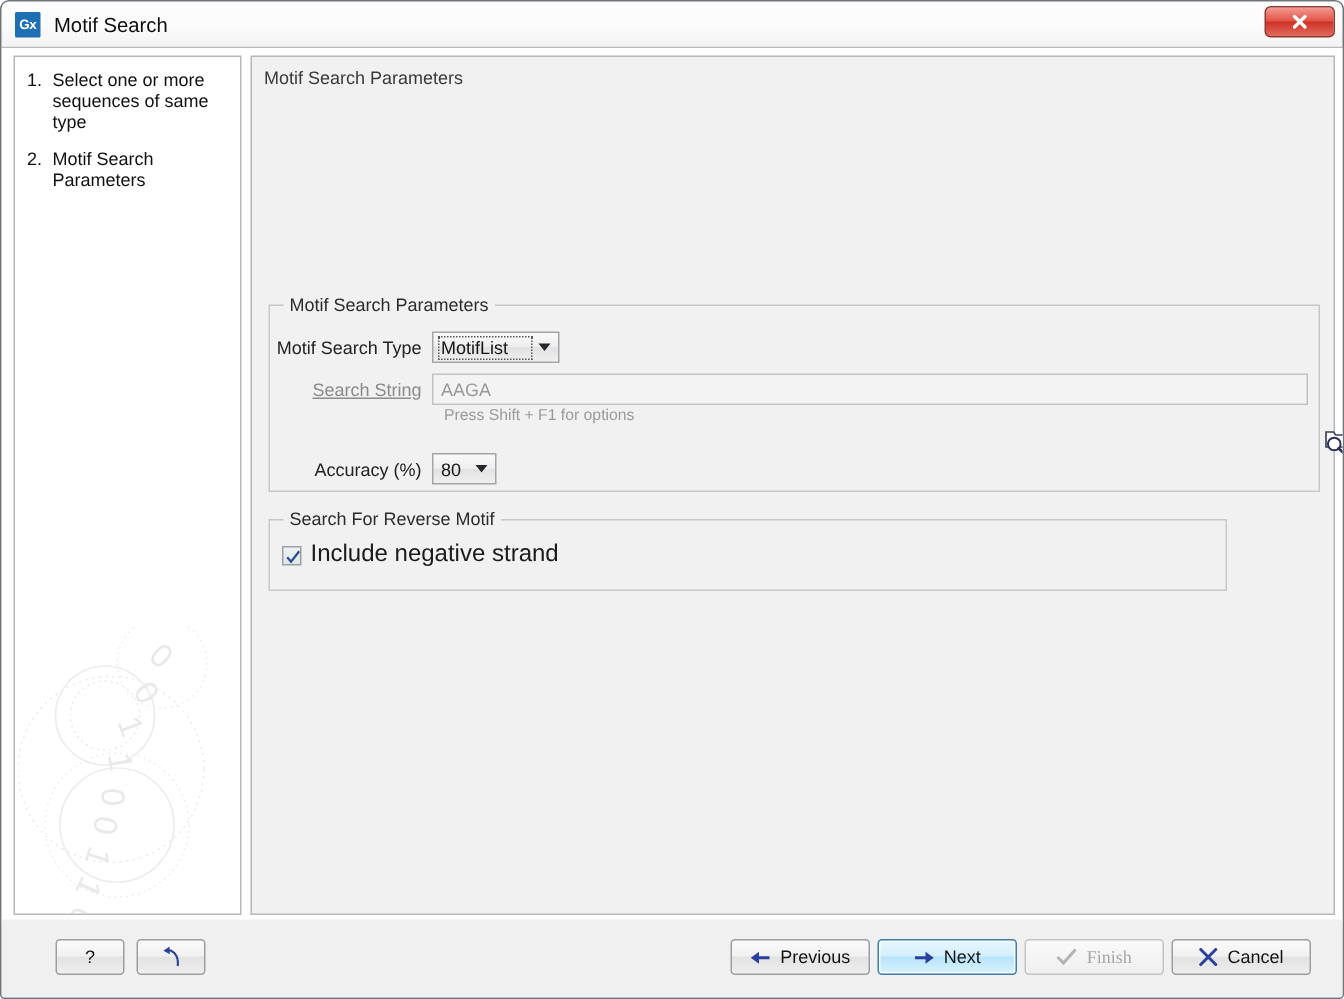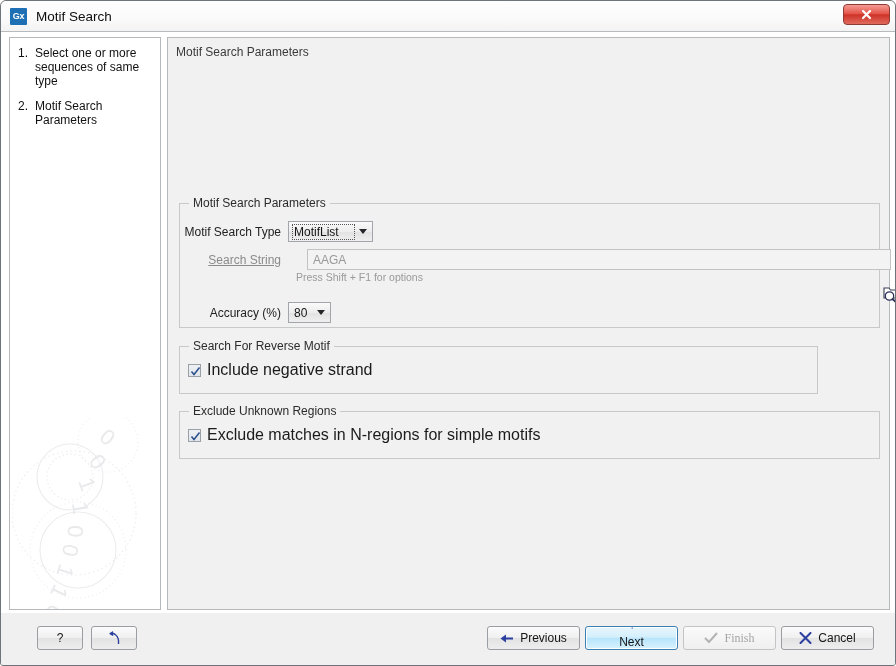--- a/index.html
+++ b/index.html
@@ -198,21 +198,20 @@
   
   .txtfield {
     height: 21px;
     border: 1px solid #c3c3c3;
     background: #f3f3f3;
     display: flex;
     align-items: center;
     padding: 0 5px;
     font-size: 12px;
     color: #999;
-    margin-left: 19px;
   }
   .txtfield.enabled {
     background: #ffffff;
     border: 1px solid #b9b9b9;
     color: #111;
   }
   .hint {
     position: absolute;
     font-size: 10.5px;
     color: #9a9a9a;
@@ -272,21 +271,20 @@
     gap: 6px;
     font-size: 12px;
     color: #141414;
     cursor: pointer;
   }
   .btn.small { width: 46px; }
   .btn.primary {
     border: 1px solid #3c7fb1;
     background: linear-gradient(to bottom, #e8f6fd 0%, #d3effc 47%, #b6e4fb 50%, #d9f2fe 100%);
     box-shadow: inset 0 0 0 1px #ffffff;
-    flex-direction: column;
   }
   .btn.disabled { color: #a6a6a6; border-color: #c4c4c4;
     background: linear-gradient(to bottom, #fafafa, #efefef); cursor: default; font-family: Liberation Serif, serif; }
 
   #btn-help   { left: 36px;  top: 13px; }
   #btn-undo   { left: 90px;  top: 13px; }
   #btn-prev   { left: 486px; top: 13px; width: 93px; }
   #btn-next   { left: 584px; top: 13px; width: 93px; }
   #btn-finish { left: 682px; top: 13px; width: 93px; }
   #btn-cancel { left: 780px; top: 13px; width: 93px; }
@@ -393,31 +391,20 @@
         <div class="cbrow" style="left:8px; top:14px;">
           <span class="cbox">
             <svg width="11" height="11" viewBox="0 0 11 11">
               <path d="M1.5 5.5 L4 8.5 L9.5 1.5" stroke="#2b4f8e" stroke-width="1.5" fill="none"></path>
             </svg>
           </span>
           <span class="cblabel">Include negative strand</span>
         </div>
       </div>
 
-      <div class="group" id="grp-exclude">
-        <div class="group-title">Exclude Unknown Regions</div>
-        <div class="cbrow" style="left:8px; top:14px;">
-          <span class="cbox">
-            <svg width="11" height="11" viewBox="0 0 11 11">
-              <path d="M1.5 5.5 L4 8.5 L9.5 1.5" stroke="#2b4f8e" stroke-width="1.5" fill="none"></path>
-            </svg>
-          </span>
-          <span class="cblabel">Exclude matches in N-regions for simple motifs</span>
-        </div>
-      </div>
 
     </div>
   </div>
 
   <div class="footer">
 
     <div class="btn small" id="btn-help">
       <span>?</span>
     </div>
 

